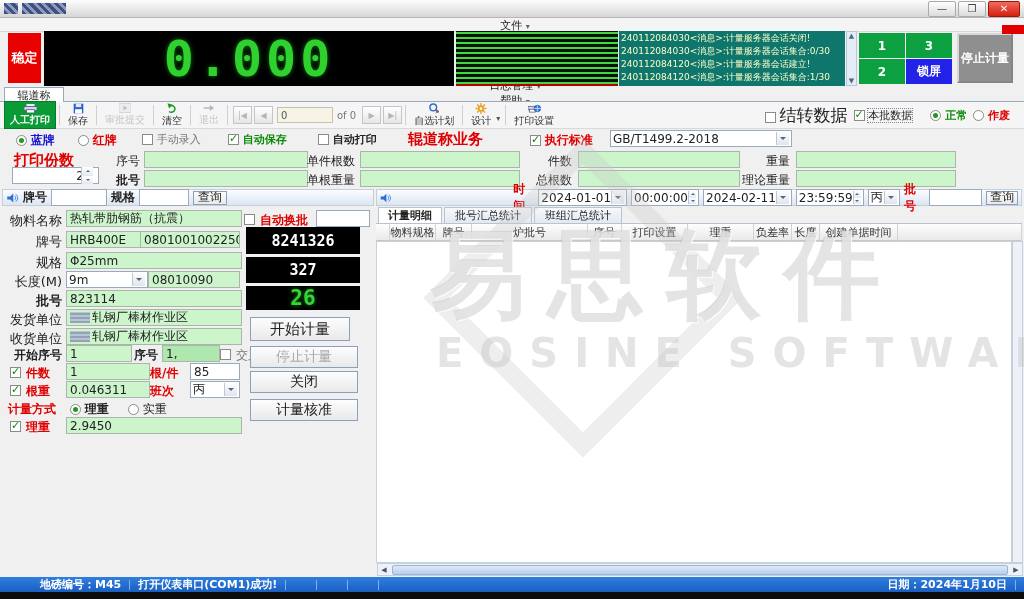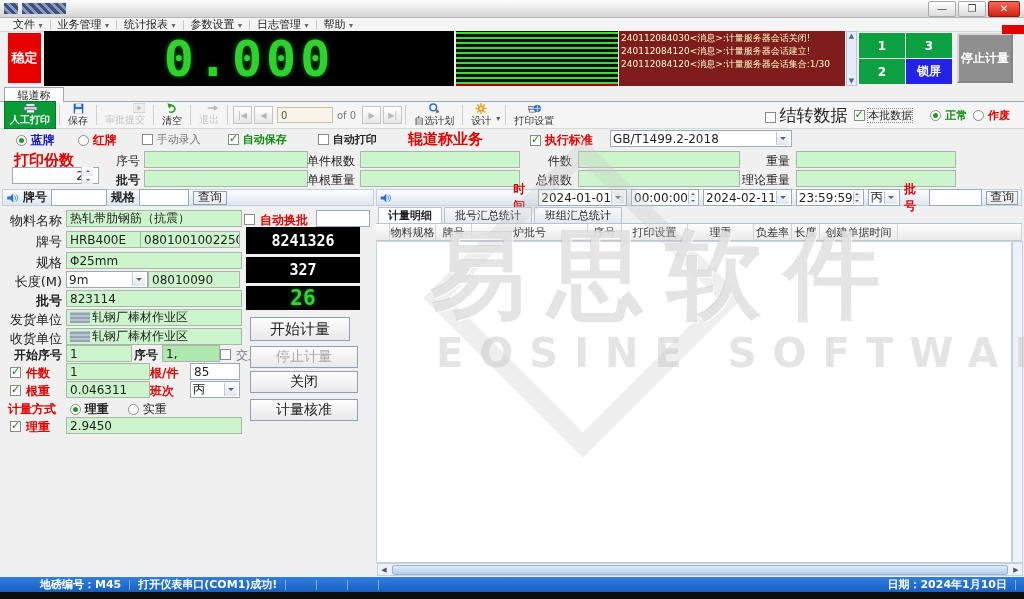--- a/index.html
+++ b/index.html
@@ -10,35 +10,35 @@
   
   .titlebar{left:0;top:0;width:1024px;height:18px;background:linear-gradient(#fdfdfd,#d6d6d6);
             border-bottom:1px solid #b5b5b5;display:flex;align-items:center;padding:0 4px;box-sizing:border-box;}
   .mosaic{display:inline-block;height:11px;background:repeating-linear-gradient(45deg,#3c4f86 0 3px,#8d9ab8 3px 6px);margin-right:4px;}
   .wtitle{font-size:12px;color:#222;margin-left:2px;white-space:nowrap;}
   .wctl{margin-left:auto;display:flex;gap:2px;}
   .wbtn{width:26px;height:14px;display:flex;align-items:center;justify-content:center;
         font-size:10px;color:#444;background:linear-gradient(#fff,#dcdcdc);border:1px solid #aaa;border-radius:2px;}
   .wbtn.close{background:linear-gradient(#f36a5a,#d32011);color:#fff;border-color:#a01508;width:30px;}
   .menubar{left:0;top:18px;width:1024px;height:14px;background:#f4f4f4;border-bottom:1px solid #d8d8d8;
-           display:flex;align-items:center;padding-left:6px;box-sizing:border-box;}
+           display:flex;align-items:center;padding-left:6px;box-sizing:border-box;flex-direction:column;}
   .mitem{padding:0 7px;color:#222;font-size:11px;white-space:nowrap;}
   .mitem .car{color:#666;font-size:8px;}
   .msep{width:1px;height:10px;background:#c8c8c8;}
   
   .stable{left:8px;top:33px;width:33px;height:50px;background:#e60000;color:#fff;font-weight:bold;
           font-size:13px;display:flex;align-items:center;justify-content:center;}
   .ledpanel{left:44px;top:31px;width:410px;height:55px;background:#000;display:flex;align-items:center;justify-content:center;}
   .seg{font-family:"DejaVu Sans Mono","Liberation Mono",monospace;font-weight:bold;color:#2fd12f;
        font-size:50px;letter-spacing:4px;text-shadow:0 0 5px rgba(40,255,40,.45);}
   .matrix{left:456px;top:31px;width:162px;height:53px;background-color:#041a04;
           background-image:repeating-linear-gradient(0deg,rgba(70,225,70,.95) 0 2px,rgba(0,18,0,1) 2px 5px),
                            repeating-linear-gradient(90deg,rgba(0,0,0,.6) 0 1px,transparent 1px 5px);
           border-bottom:2px solid #b00000;}
-  .msgpanel{left:619px;top:31px;width:226px;height:55px;background:#7f1d1d;color:#fdfdc8;font-size:9px;
+  .msgpanel{left:619px;top:31px;width:226px;height:55px;background:#0f766e;color:#fdfdc8;font-size:9px;
             line-height:13px;padding:1px 2px;box-sizing:border-box;white-space:nowrap;overflow:hidden;}
   .msgscroll{left:846px;top:31px;width:11px;height:55px;background:#e4ecf7;border:1px solid #b9c6da;box-sizing:border-box;
              display:flex;flex-direction:column;justify-content:space-between;align-items:center;font-size:7px;color:#567;}
   .gridbtns{left:859px;top:33px;width:95px;height:52px;display:grid;grid-template-columns:46px 46px;
             grid-template-rows:25px 25px;gap:1px;}
   .gbtn{background:#0da040;color:#fff;font-weight:bold;font-size:12px;display:flex;align-items:center;justify-content:center;}
   .gbtn.lock{background:#2222e8;}
   .stopbtn{left:957px;top:33px;width:56px;height:50px;background:#8f8f8f;border:2px outset #d8d8d8;
            color:#fff;font-weight:bold;font-size:12px;display:flex;align-items:center;justify-content:center;
            text-align:center;line-height:15px;box-sizing:border-box;}
@@ -46,21 +46,21 @@
   
   .doctab{left:4px;top:87px;width:58px;height:15px;background:#fff;border:1px solid #9aa8bb;border-bottom:none;
           display:flex;align-items:center;justify-content:center;font-size:11px;}
   .tabline{left:0;top:101px;width:1024px;height:1px;background:#9aa8bb;}
   .toolbar{left:0;top:102px;width:1024px;height:27px;background:#f5f5f5;border-bottom:1px solid #d9d9d9;
            display:flex;align-items:center;padding-left:4px;box-sizing:border-box;}
   .tbtn{display:inline-flex;flex-direction:column;align-items:center;justify-content:center;height:26px;
         padding:0 5px;font-size:10px;color:#333;gap:0;white-space:nowrap;}
   .tbtn svg{display:block;}
   .tbtn.green{background:#0a9b36;color:#fff;border:1px solid #067a28;font-weight:bold;}
-  .tbtn.dis{color:#aaa;filter:grayscale(1);opacity:.65;align-items:flex-end;}
+  .tbtn.dis{color:#aaa;filter:grayscale(1);opacity:.65;}
   .tsep{width:1px;height:20px;background:#d0d0d0;margin:0 3px;}
   .navbtn{width:17px;height:16px;border:1px solid #c5c5c5;background:linear-gradient(#fff,#e6e6e6);
           color:#b5b5b5;font-size:8px;display:inline-flex;align-items:center;justify-content:center;margin-left:2px;}
   .navfield{width:48px;height:14px;background:#f7f3e6;border:1px solid #c9c2a8;font-size:10px;color:#555;
             display:inline-flex;align-items:center;padding:0 3px;margin:0 4px;}
   .oflabel{font-size:10px;color:#777;margin-right:4px;}
   .tright{margin-left:auto;display:flex;align-items:center;gap:6px;padding-right:14px;}
   
   .cb{display:inline-block;width:11px;height:11px;background:#fff;border:1px solid #8a8a8a;position:relative;
       vertical-align:-2px;box-sizing:border-box;}
@@ -149,20 +149,21 @@
   <span class="mitem"><span>帮助</span> <span class="car">▾</span></span>
 </div>
 
 <div class="abs stable">稳定</div>
 <div class="abs ledpanel">
   <span class="seg">0.000</span>
 </div>
 <div class="abs matrix"></div>
 <div class="abs msgpanel">
   <div>240112084030&lt;消息&gt;:计量服务器会话关闭!</div>
+  <div>240112084030&lt;消息&gt;:计量服务器会话集合:0/30</div>
   <div>240112084120&lt;消息&gt;:计量服务器会话建立!</div>
   <div>240112084120&lt;消息&gt;:计量服务器会话集合:1/30</div>
 </div>
 <div class="abs msgscroll">
     <span>▲</span>
     <span>▼</span>
   </div>
 <div class="abs gridbtns">
   <span class="gbtn">1</span>
   <span class="gbtn">3</span>

